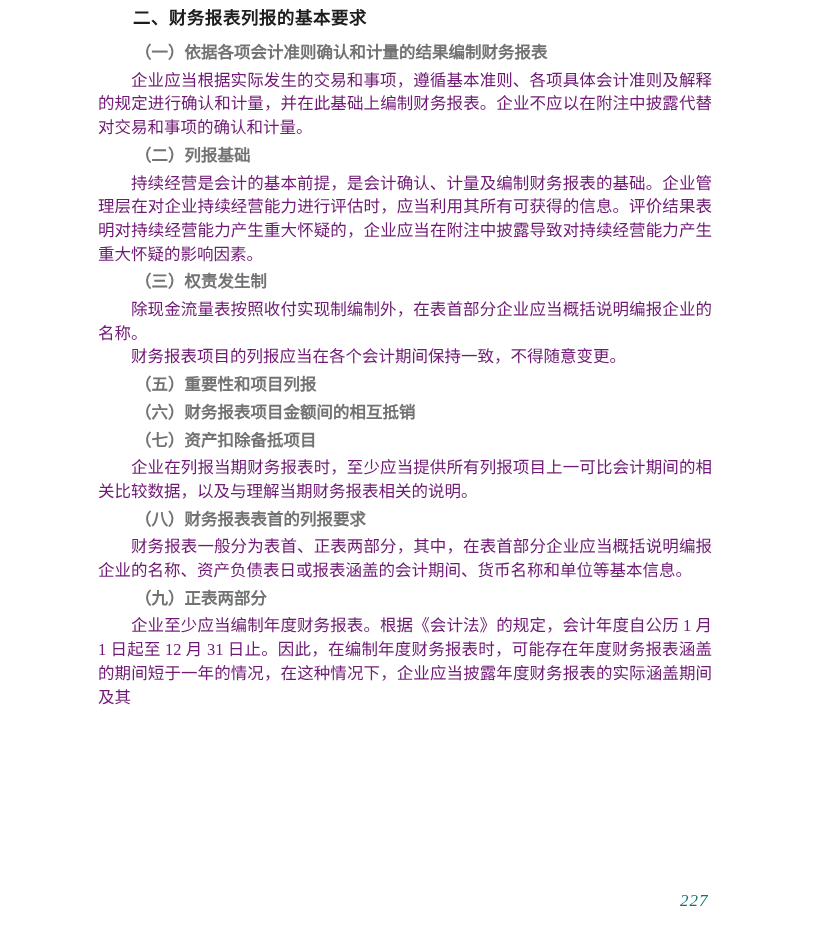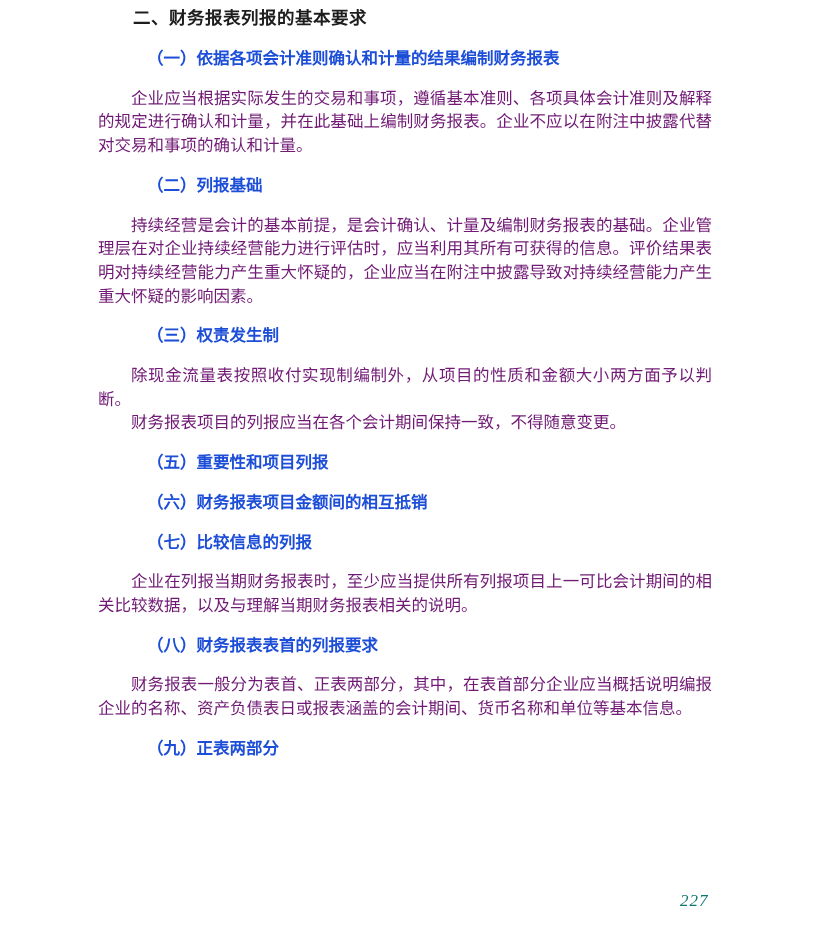--- a/index.html
+++ b/index.html
@@ -29,22 +29,22 @@
     line-height: 25px;
     text-indent: 2em;
     color: #1d1d1d;
     margin: 0 0 10px 0;
     letter-spacing: 0.5px;
   }
   .section-heading {
     font-size: 16.5px;
     line-height: 23.7px;
     text-indent: 2em;
-    margin: 16px;
-    color: #1d4ed8;
+    margin: 4px;
+    color: #737373;
   }
   .para {
     font-size: 16.5px;
     line-height: 23.7px;
     text-indent: 2em;
     text-align: justify;
     margin: 0;
     color: #701a75;
   }
   .page-number {
@@ -74,51 +74,54 @@
   <section>
     <h3 class="section-heading">（二）列报基础</h3>
     <div>
             <p class="para">持续经营是会计的基本前提，是会计确认、计量及编制财务报表的基础。企业管理层在对企业持续经营能力进行评估时，应当利用其所有可获得的信息。评价结果表明对持续经营能力产生重大怀疑的，企业应当在附注中披露导致对持续经营能力产生重大怀疑的影响因素。</p>
           </div>
   </section>
 
   <section>
     <h3 class="section-heading">（三）权责发生制</h3>
     <div>
-            <p class="para">除现金流量表按照收付实现制编制外，从项目的性质和金额大小两方面予以判断。</p>
+            <p class="para">除现金流量表按照收付实现制编制外，在表首部分企业应当概括说明编报企业的名称。</p>
           </div>
   </section>
 
   <section>
     <div>
             <p class="para">财务报表项目的列报应当在各个会计期间保持一致，不得随意变更。</p>
           </div>
   </section>
 
   <section>
     <h3 class="section-heading">（五）重要性和项目列报</h3>
   </section>
 
   <section>
     <h3 class="section-heading">（六）财务报表项目金额间的相互抵销</h3>
   </section>
 
   <section>
-    <h3 class="section-heading">（七）比较信息的列报</h3>
+    <h3 class="section-heading">（七）资产扣除备抵项目</h3>
     <div>
             <p class="para">企业在列报当期财务报表时，至少应当提供所有列报项目上一可比会计期间的相关比较数据，以及与理解当期财务报表相关的说明。</p>
           </div>
   </section>
 
   <section>
     <h3 class="section-heading">（八）财务报表表首的列报要求</h3>
     <div>
             <p class="para">财务报表一般分为表首、正表两部分，其中，在表首部分企业应当概括说明编报企业的名称、资产负债表日或报表涵盖的会计期间、货币名称和单位等基本信息。</p>
           </div>
   </section>
 
   <section>
     <h3 class="section-heading">（九）正表两部分</h3>
+    <div>
+            <p class="para">企业至少应当编制年度财务报表。根据《会计法》的规定，会计年度自公历 1 月 1 日起至 12 月 31 日止。因此，在编制年度财务报表时，可能存在年度财务报表涵盖的期间短于一年的情况，在这种情况下，企业应当披露年度财务报表的实际涵盖期间及其</p>
+          </div>
   </section>
 </div>
   </div>
   <div class="page-number">227</div>
 </div>
 
 </body></html>

